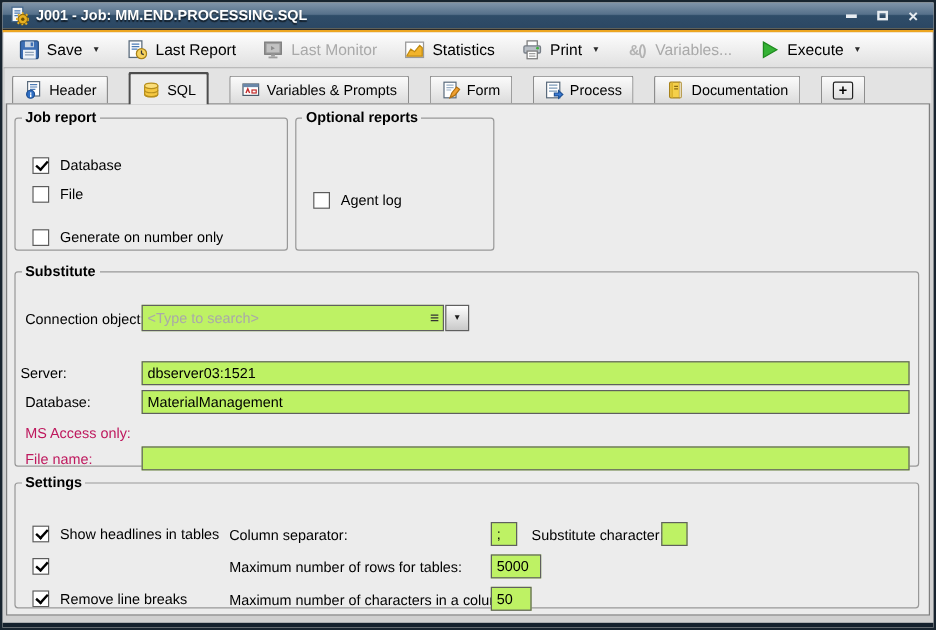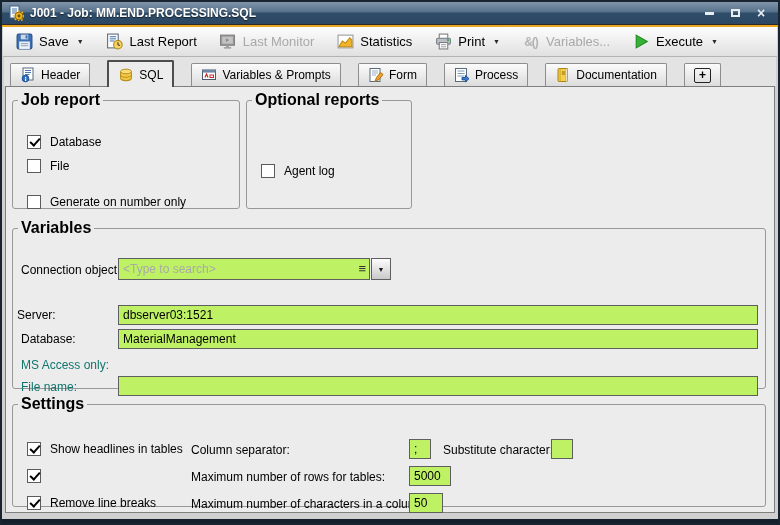--- a/index.html
+++ b/index.html
@@ -45,34 +45,34 @@
                 transform:translateY(1px); z-index:4; }
   .tab .tico { width:16px; height:16px; flex:none; }
   .add-box { border:1px solid #222; padding:0 4px; font-weight:bold; line-height:13px; border-radius:2px; }
 
   
   .content { position:absolute; top:84px; left:3px; right:3px; bottom:10px;
              background:#ececec; border:1px solid #7f7f7f; }
 
   fieldset { position:absolute; margin:0; padding:0; border:1px solid #989898; border-radius:3px;
              min-inline-size:0; background:transparent; }
-  legend { font-weight:bold; font-size:16px; margin-left:5px; padding:0 3px; }
+  legend { font-weight:bold; font-size:12px; margin-left:5px; padding:0 3px; }
 
   .fs-job { left:6px; top:4px; width:228px; height:118px; }
   .fs-opt { left:240px; top:4px; width:166px; height:118px; }
   .fs-conn { left:6px; top:132px; right:8px; height:170px; }
   .fs-set { left:6px; top:308px; right:8px; height:112px; }
 
   .cbrow { position:absolute; display:flex; align-items:center; gap:9px; }
   .cb { width:14px; height:14px; background:#fff; border:1px solid #5c5c5c; position:relative; flex:none; }
   .cb.checked::after { content:""; position:absolute; left:2px; top:2px; width:8px; height:4px;
                        border-left:2px solid #000; border-bottom:2px solid #000; transform:rotate(-48deg); }
 
   .flabel { position:absolute; white-space:nowrap; }
-  .flabel.dis { color:#0f766e; }
+  .flabel.dis { color:#be185d; }
   input.txt { position:absolute; height:20px; border:1px solid #5f5f5f; padding:1px 4px;
               font-family:"Liberation Sans", sans-serif; font-size:12px; background:#bef264; }
   input.txt::placeholder { color:#a9a9a9; }
 
   
   .conn-combo { position:absolute; left:105px; top:21px; display:flex; height:22px; }
   .conn-combo input { position:static; width:252px; height:22px; padding-right:22px; }
   .list-glyph { position:absolute; right:25px; top:3px; font-size:13px; color:#333; }
   .drop-btn { width:20px; height:22px; margin-left:1px; border:1px solid #5f5f5f;
               background:linear-gradient(#fdfdfd,#c9c9c9); display:flex; align-items:center; justify-content:center;
@@ -285,21 +285,21 @@
 
     <fieldset class="fs-opt">
       <legend>Optional reports</legend>
       <div class="cbrow" style="left:14px; top:55px;">
         <span class="cb"></span>
         <span>Agent log</span>
       </div>
     </fieldset>
 
     <fieldset class="fs-conn">
-      <legend>Variables</legend>
+      <legend>Substitute</legend>
 
       <span class="flabel" style="left:8px; top:26px;">Connection object:</span>
       <div class="conn-combo">
         <input class="txt" type="text" placeholder="&lt;Type to search&gt;" style="">
         <span class="list-glyph">≡</span>
         <span class="drop-btn">▼</span>
       </div>
 
       <span class="flabel" style="left:4px; top:71px;">Server:</span>
       <input class="txt" type="text" style="left: 105px; top: 68px; width: calc(100% - 112px);" value="dbserver03:1521">

